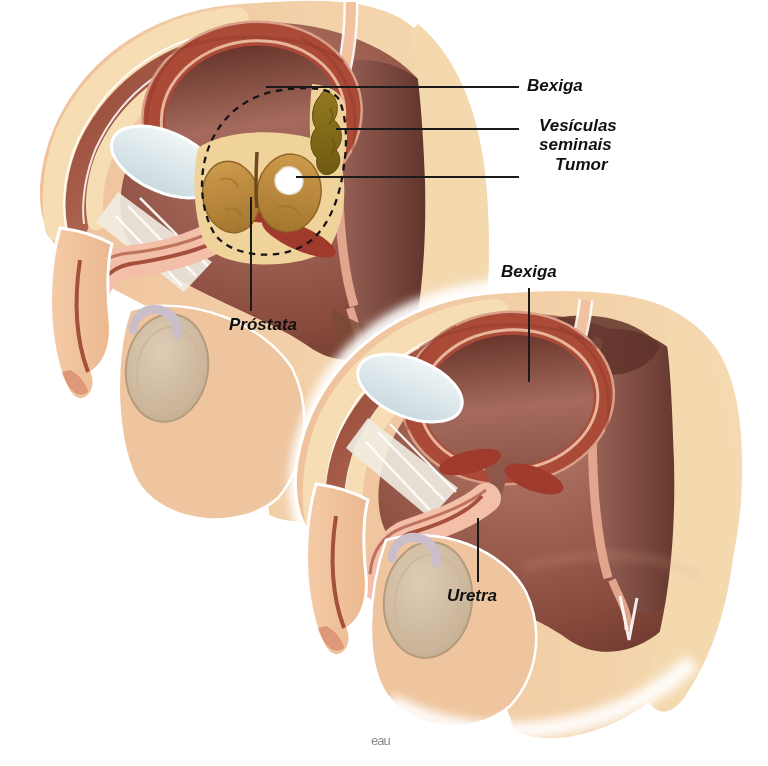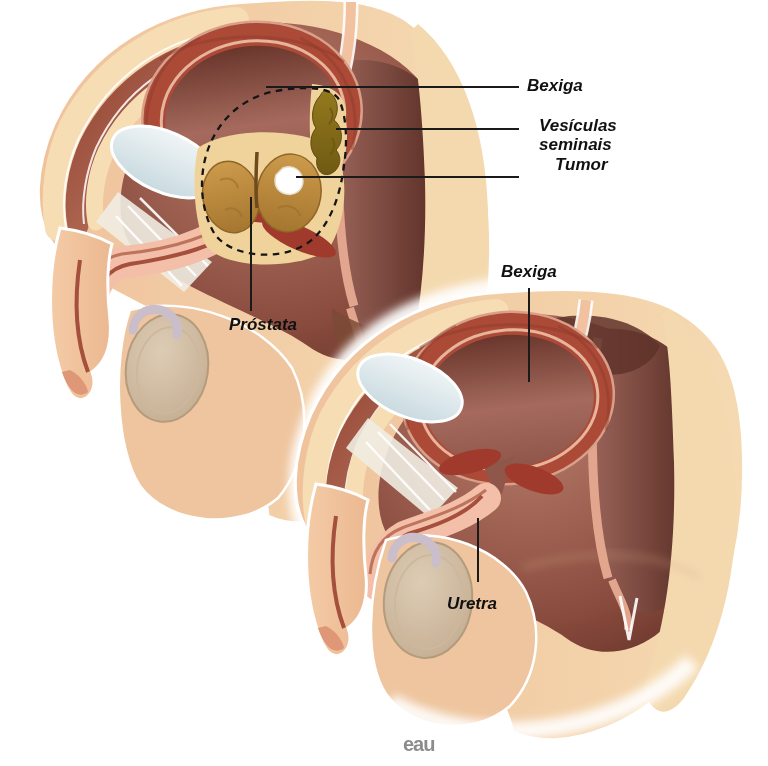--- a/index.html
+++ b/index.html
@@ -6,22 +6,22 @@
   #stage{position:relative;width:768px;height:766px;background:#fff;overflow:hidden;
          font-family:"Liberation Sans",sans-serif;border-radius:16px;}
   #art{position:absolute;left:0;top:0;}
   .lbl{position:absolute;font-weight:bold;font-style:italic;font-size:17px;
        line-height:19px;color:var(--label-text,#111);white-space:nowrap;}
   .leader{position:absolute;background:var(--leader-line,#1a1a1a);}
   .leader.h{height:2px;}
   .leader.v{width:2px;}
   #footer{position:absolute;left:371px;top:733px;display:flex;align-items:center;gap:7px;
           color:var(--footer-text,#a9a9a9);font-size:13px;letter-spacing:.4px;}
-  #footer .logo{font-weight:bold;font-size:20px;letter-spacing:-1px;
-          color:var(--footer-logo,#8c8c8c);font-style:normal;margin-left:32px;}
+  #footer .logo{font-weight:normal;font-size:13px;letter-spacing:-1px;
+          color:var(--footer-logo,#8c8c8c);font-style:normal;}
 </style>
 </head>
 <body>
 
 <div id="stage">
 
 <svg id="art" width="768" height="766" viewBox="0 0 768 766">
   <defs>
     <linearGradient id="skinG" x1="0" y1="0" x2="1" y2="0">
       <stop offset="0" stop-color="#efc29c"></stop>
@@ -240,19 +240,19 @@
 <div class="leader h" style="left:296px;top:176px;width:223px;"></div>
 <div class="lbl" style="left:527px;top:155px;margin-left:28px;">Tumor</div>
 
 <div class="leader v" style="left:250px;top:197px;height:114px;"></div>
 <div class="lbl" style="left:229px;top:315px;">Próstata</div>
 
 <div class="leader v" style="left:528px;top:288px;height:94px;"></div>
 <div class="lbl" style="left:501px;top:262px;">Bexiga</div>
 
 <div class="leader v" style="left:477px;top:518px;height:64px;"></div>
-<div class="lbl" style="left:447px;top:586px;margin-top:8px;">Uretra</div>
+<div class="lbl" style="left:447px;top:586px;">Uretra</div>
 
 <div id="footer">
   <span class="logo">eau</span>
 </div>
 
 </div>
 
 </body></html>

